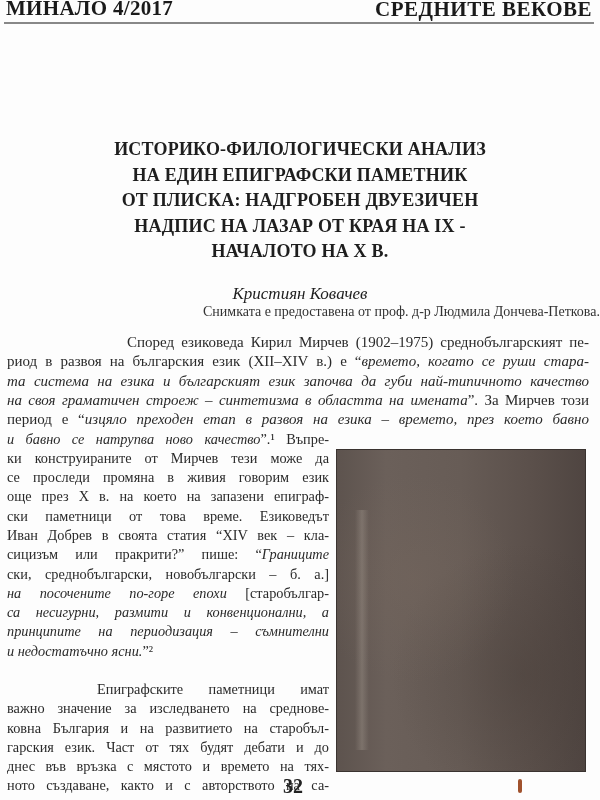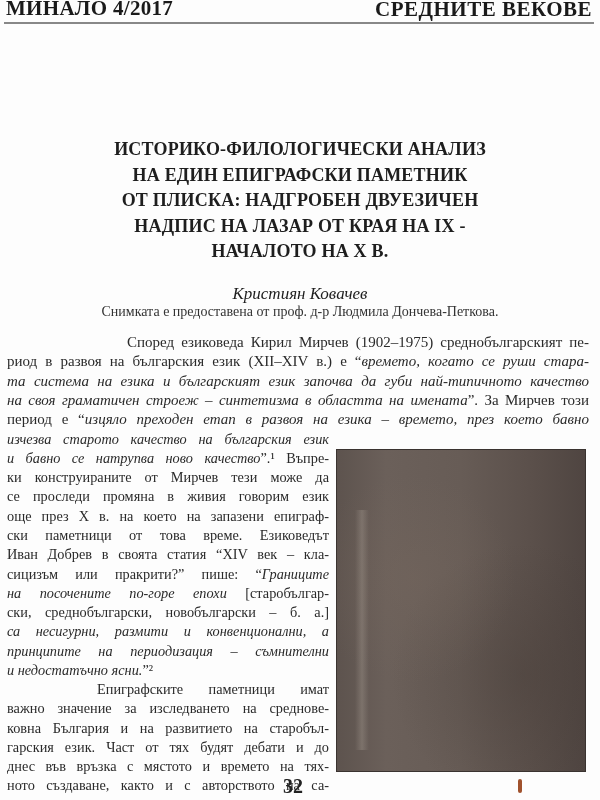--- a/index.html
+++ b/index.html
@@ -3,21 +3,21 @@
 <meta charset="utf-8">
 <style>
   html, body { margin:0; padding:0; }
   body { width:600px; height:800px; background:#fdfdfd; position:relative; overflow:hidden; font-family:"Liberation Serif", "DejaVu Serif", serif; color:#222; }
   .hdr { position:absolute; top:0; left:0; width:600px; height:26px; }
   .hdr-left { position:absolute; left:6px; top:-4px; font-size:21px; font-weight:bold; letter-spacing:0.3px; color:#1a1a1a; }
   .hdr-right { position:absolute; right:8px; top:-3px; font-size:21px; font-weight:bold; letter-spacing:0.5px; color:#1a1a1a; }
   .hdr-rule { position:absolute; left:4px; top:22px; width:590px; height:2px; background:#888; }
   .title { position:absolute; top:137px; left:0; width:600px; text-align:center; font-weight:bold; font-size:18px; line-height:25.5px; letter-spacing:0.2px; color:#1e1e1e; }
   .author { position:absolute; top:284px; left:0; width:600px; text-align:center; font-weight:normal; font-style:italic; font-size:17px; color:#1e1e1e; }
-  .credit { position:absolute; top:304px; left:0; width:600px; text-align:center; font-size:14px; color:#333; }
+  .credit { position:absolute; top:304px; left:0; width:600px; text-align:right; font-size:14px; color:#333; }
   .p-full { position:absolute; left:7px; width:582px; font-size:15px; line-height:19.3px; text-align:justify; color:#2a2a2a; }
   .p-left { position:absolute; left:7px; width:322px; font-size:14.3px; line-height:19.3px; text-align:justify; color:#2a2a2a; }
   .indent { display:inline-block; width:120px; }
   .indent2 { display:inline-block; width:90px; }
   i { font-style:italic; }
   .line { display:block; text-align:justify; text-align-last:justify; white-space:nowrap; height:19.3px; overflow:hidden; }
   .line.last { text-align-last:left; }
   .photo { position:absolute; left:336px; top:449px; width:250px; height:323px; background:
       radial-gradient(circle at 30% 40%, rgba(120,105,95,0.35) 0, transparent 40%),
       radial-gradient(circle at 75% 70%, rgba(70,60,55,0.4) 0, transparent 45%),
@@ -48,30 +48,29 @@
 <div class="credit">Снимката е предоставена от проф. д-р Людмила Дончева-Петкова.</div>
 
 <div class="p-full" style="top:333px;" id="p1full">
     <span class="line"><span class="indent"></span><span>Според езиковеда Кирил Мирчев (1902–1975) среднобългарският пе-</span></span>
     <span class="line"><span>риод в развоя на българския език (XII–XIV в.) е “</span><i>времето, когато се руши стара-</i></span>
     <span class="line"><i>та система на езика и българският език започва да губи най-типичното качество</i></span>
     <span class="line"><i>на своя граматичен строеж – синтетизма в областта на имената</i><span>”. За Мирчев този</span></span>
     <span class="line"><span>период е “</span><i>изцяло преходен етап в развоя на езика – времето, през което бавно</i></span>
   </div>
 <div class="p-left" style="top:429.5px;" id="p1left">
-    <span class="line"><i>изчезва старото качество на българския език</i></span>
     <span class="line"><i>и бавно се натрупва ново качество</i><span>”.¹ Въпре-</span></span>
     <span class="line"><span>ки конструираните от Мирчев тези може да</span></span>
     <span class="line"><span>се проследи промяна в живия говорим език</span></span>
     <span class="line"><span>още през Х в. на което на запазени епиграф-</span></span>
     <span class="line"><span>ски паметници от това време. Езиковедът</span></span>
     <span class="line"><span>Иван Добрев в своята статия “XIV век – кла-</span></span>
     <span class="line"><span>сицизъм или пракрити?” пише: “</span><i>Границите</i></span>
+    <span class="line"><span>ски, среднобългарски, новобългарски – б. а.]</span></span>
     <span class="line"><i>на посочените по-горе епохи</i><span> [старобългар-</span></span>
-    <span class="line"><span>ски, среднобългарски, новобългарски – б. а.]</span></span>
     <span class="line"><i>са несигурни, размити и конвенционални, а</i></span>
     <span class="line"><i>принципите на периодизация – съмнителни</i></span>
     <span class="line last"><i>и недостатъчно ясни.</i><span>”²</span></span>
   </div>
 <div class="p-left" style="top:680px;" id="p2">
     <span class="line"><span class="indent2"></span><span>Епиграфските паметници имат</span></span>
     <span class="line"><span>важно значение за изследването на среднове-</span></span>
     <span class="line"><span>ковна България и на развитието на старобъл-</span></span>
     <span class="line"><span>гарския език. Част от тях будят дебати и до</span></span>
     <span class="line"><span>днес във връзка с мястото и времето на тях-</span></span>

